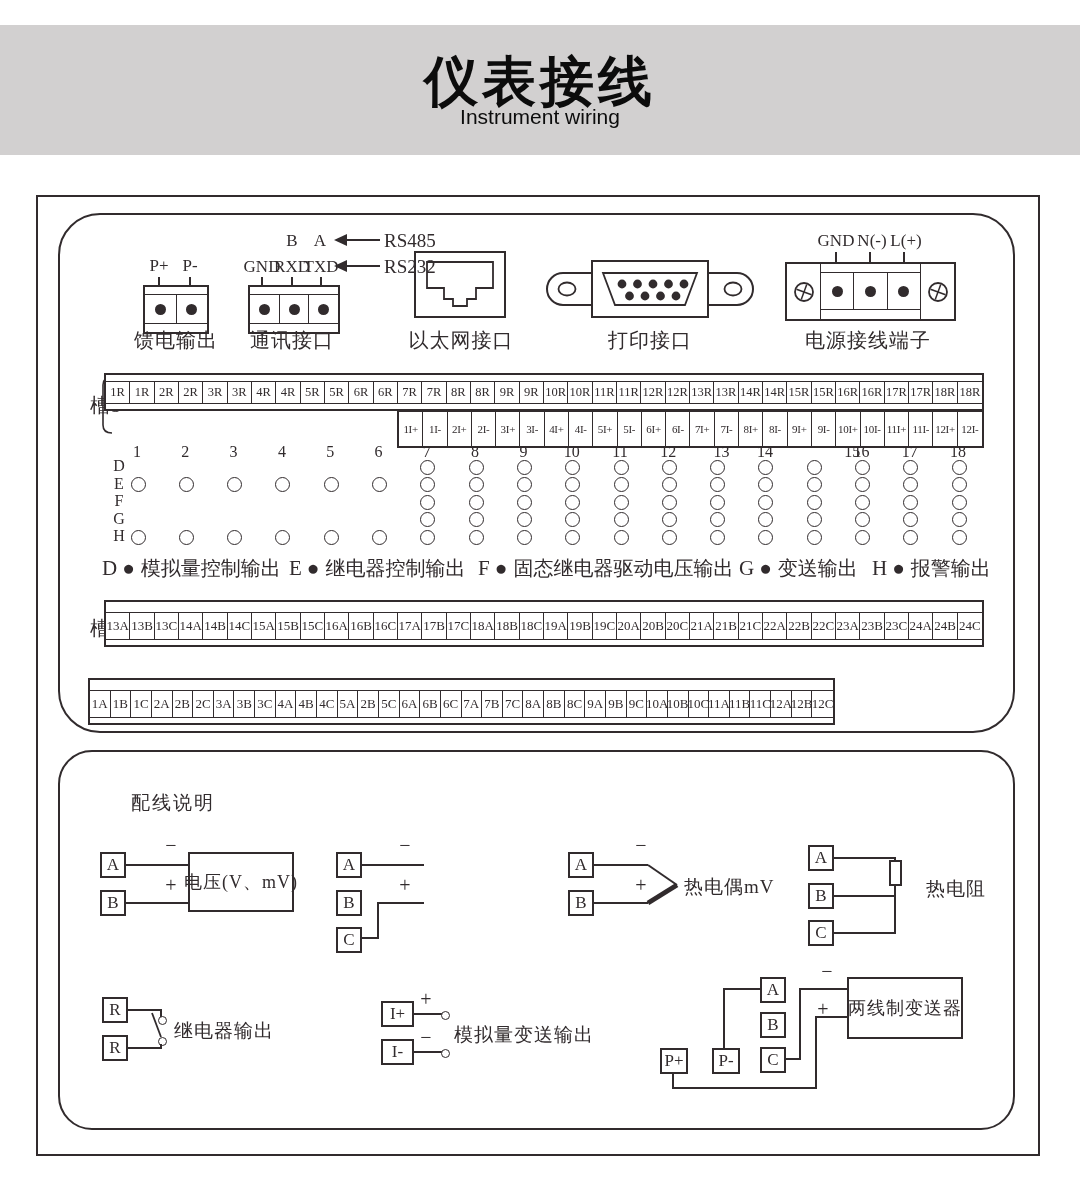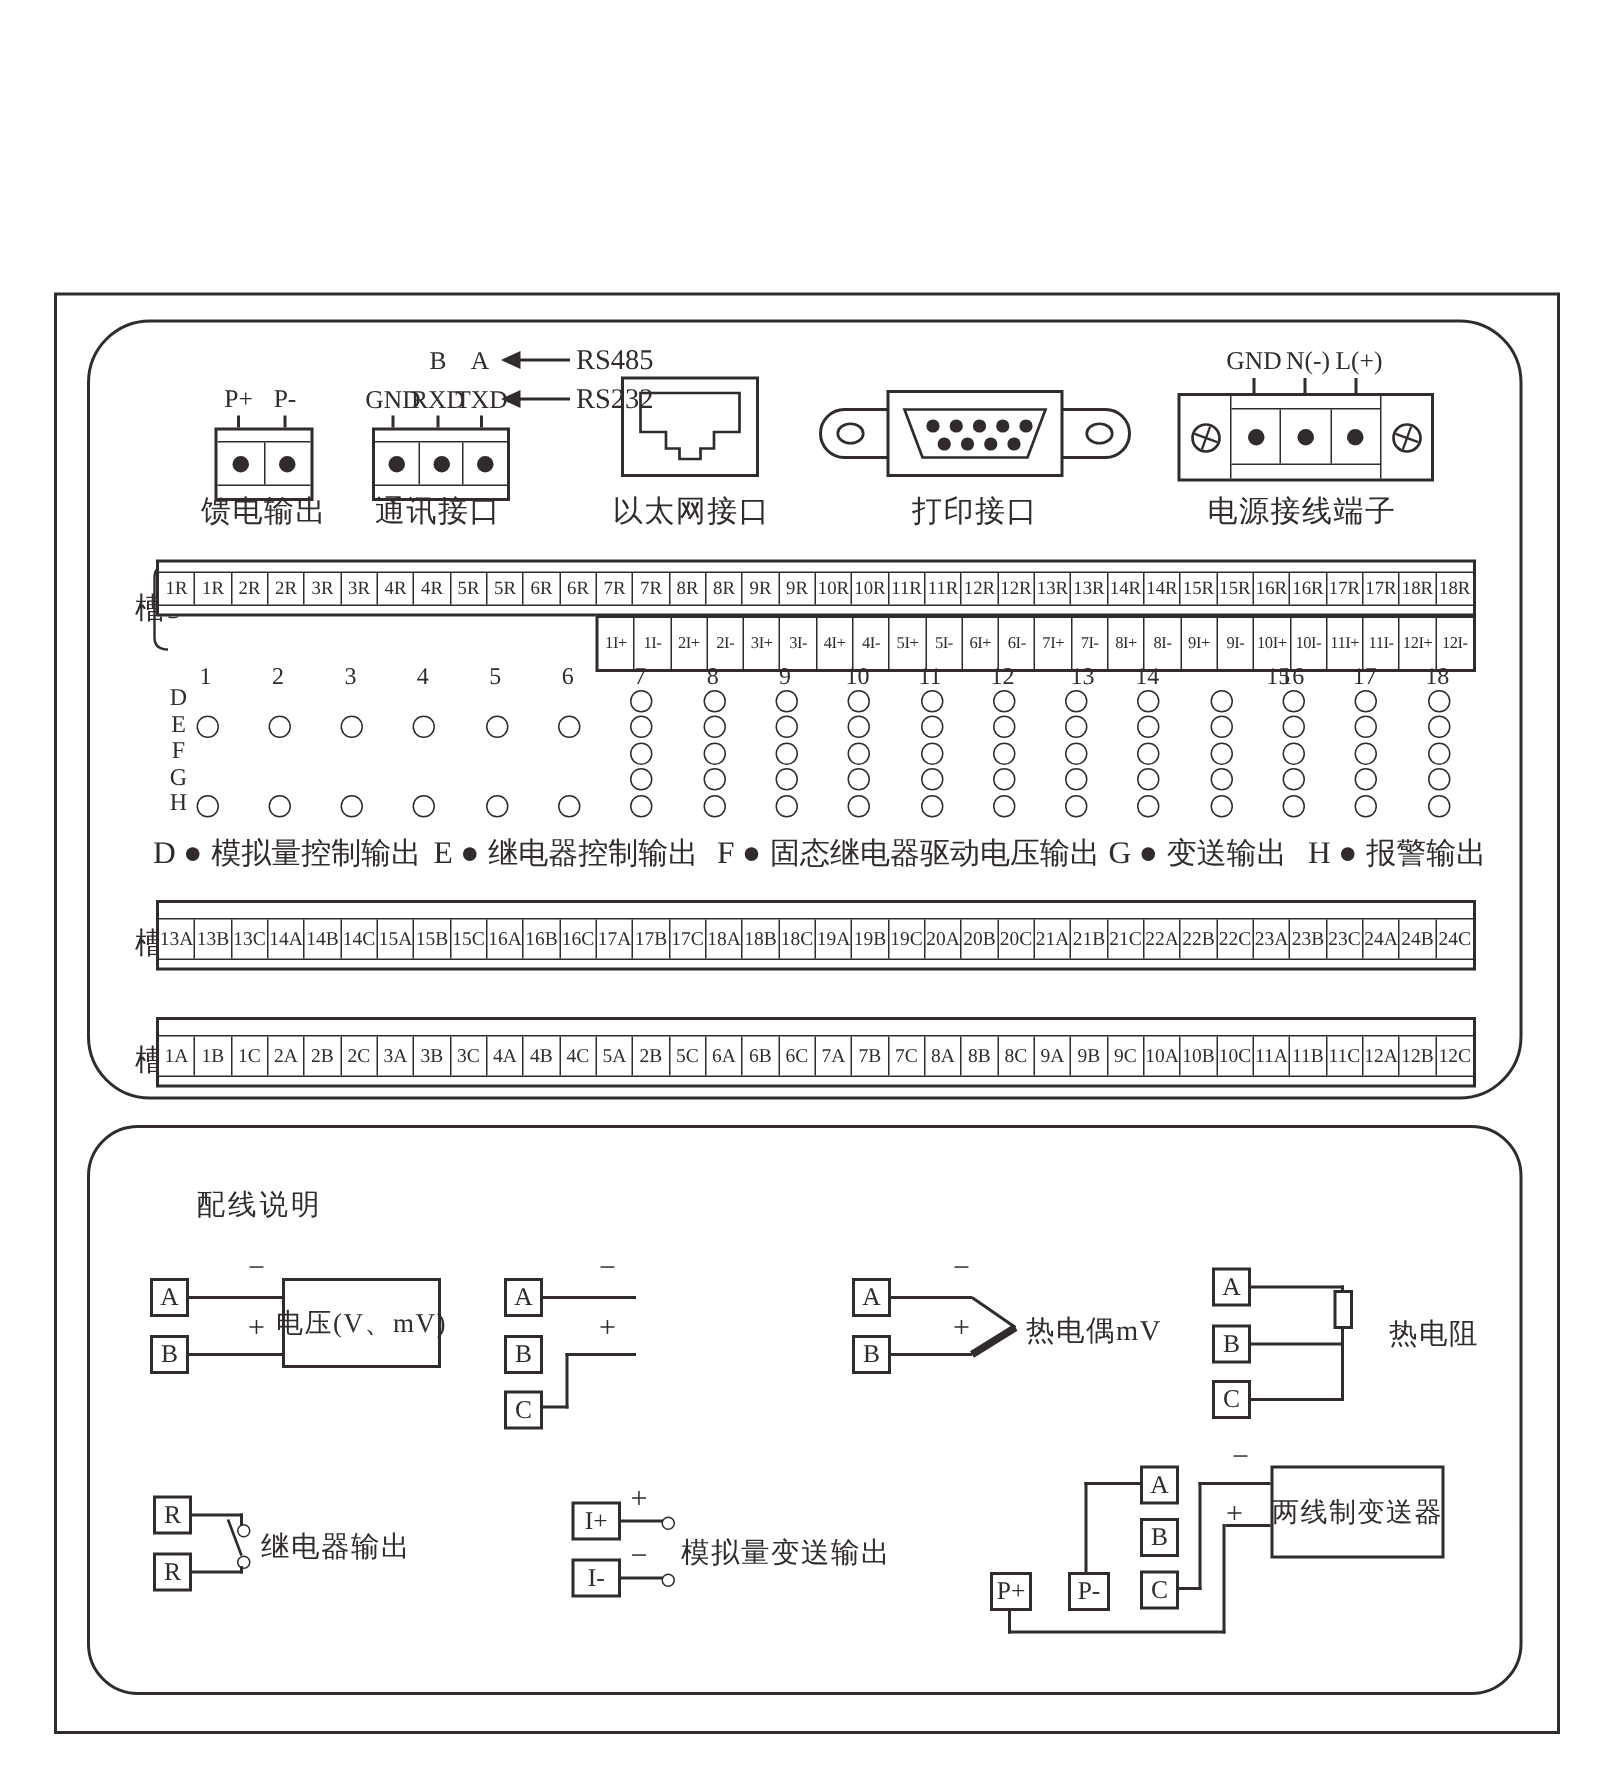--- a/index.html
+++ b/index.html
@@ -77,20 +77,24 @@
         justify-content:center;font-size:18px;letter-spacing:1px;box-sizing:border-box;white-space:nowrap;}
   .wlabel{position:absolute;font-size:19px;letter-spacing:1px;white-space:nowrap;}
   .resistor{position:absolute;border:2px solid var(--ink);background:#fff;box-sizing:border-box;}
   svg{position:absolute;overflow:visible;}
 </style>
 </head>
 <body>
 
 <div class="page">
 
+  <div class="title-band">
+    <div class="title-zh">仪表接线</div>
+    <div class="title-en">Instrument wiring</div>
+  </div>
 
   <div class="outer-frame"></div>
   <div class="panel top"></div>
   <div class="panel bottom"></div>
 
   <div class="pin-label" style="left:159px;top:256px">P+</div>
   <div class="pin-label" style="left:190px;top:256px">P-</div>
   <div class="vlead" style="left:158px;top:277px;height:26px"></div>
   <div class="vlead" style="left:189px;top:277px;height:26px"></div>
   <div class="pblock" style="left:143px;top:285px;width:62px;height:45px">
@@ -425,21 +429,21 @@
         <div class="cell">23B</div>
         <div class="cell">23C</div>
         <div class="cell">24A</div>
         <div class="cell">24B</div>
         <div class="cell">24C</div>
       </div>
     <div class="band-bot"></div>
   </div>
 
   <div class="slot-label" style="left:66px;top:693px">槽1</div>
-  <div class="strip s21" style="left:104px;top:678px;width:880px">
+  <div class="strip s21" style="left:88px;top:678px;width:747px">
     <div class="band-top"></div>
     <div class="cells" style="--n: 36;">
         <div class="cell">1A</div>
         <div class="cell">1B</div>
         <div class="cell">1C</div>
         <div class="cell">2A</div>
         <div class="cell">2B</div>
         <div class="cell">2C</div>
         <div class="cell">3A</div>
         <div class="cell">3B</div>

